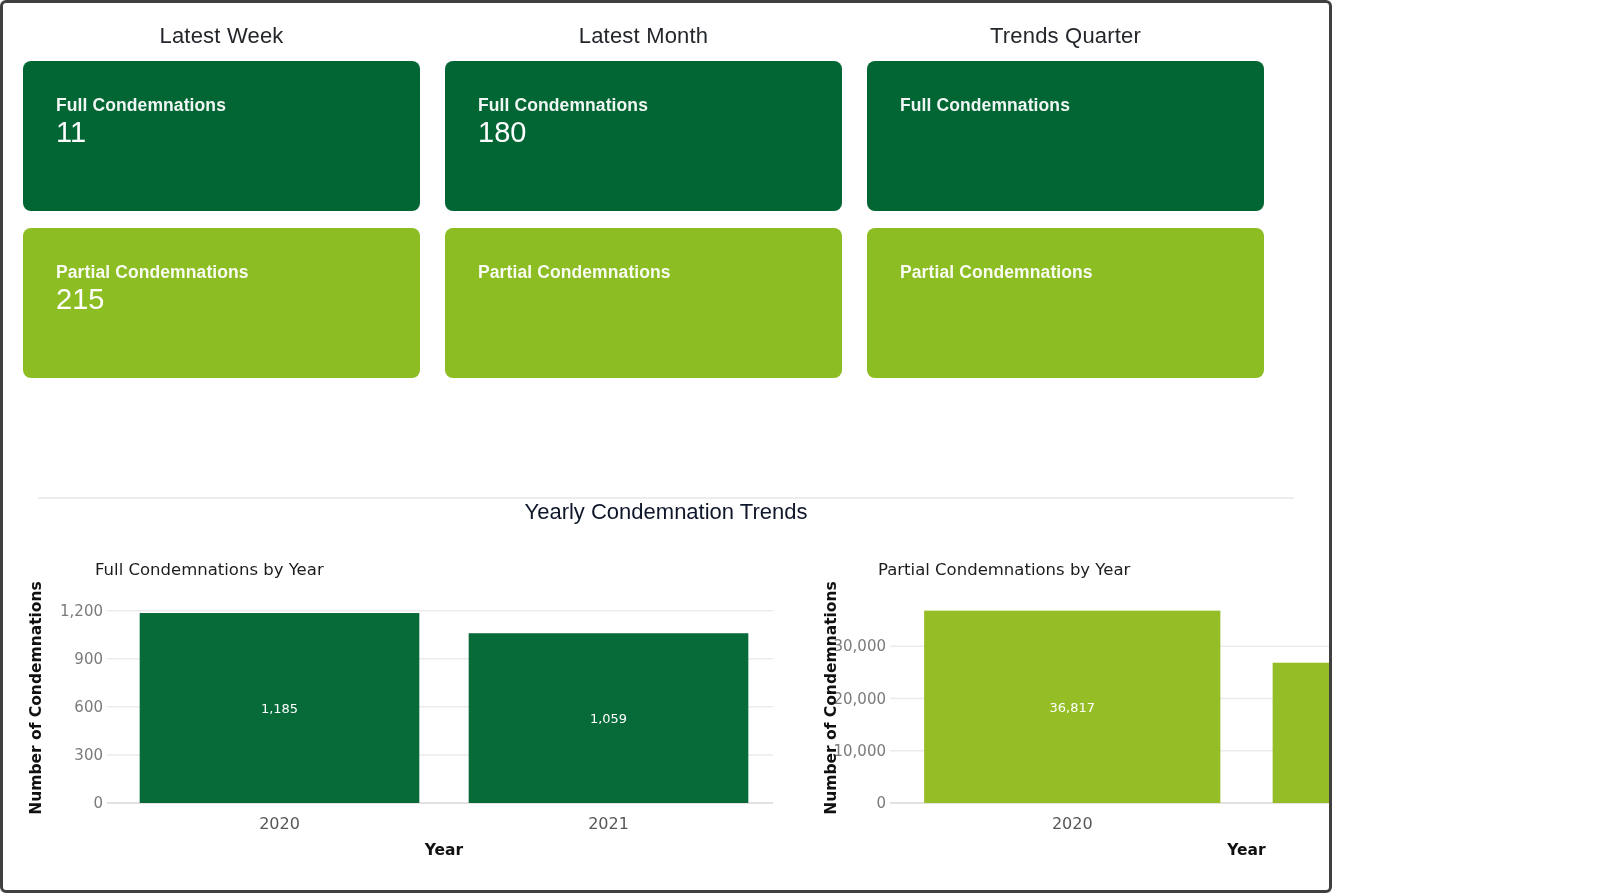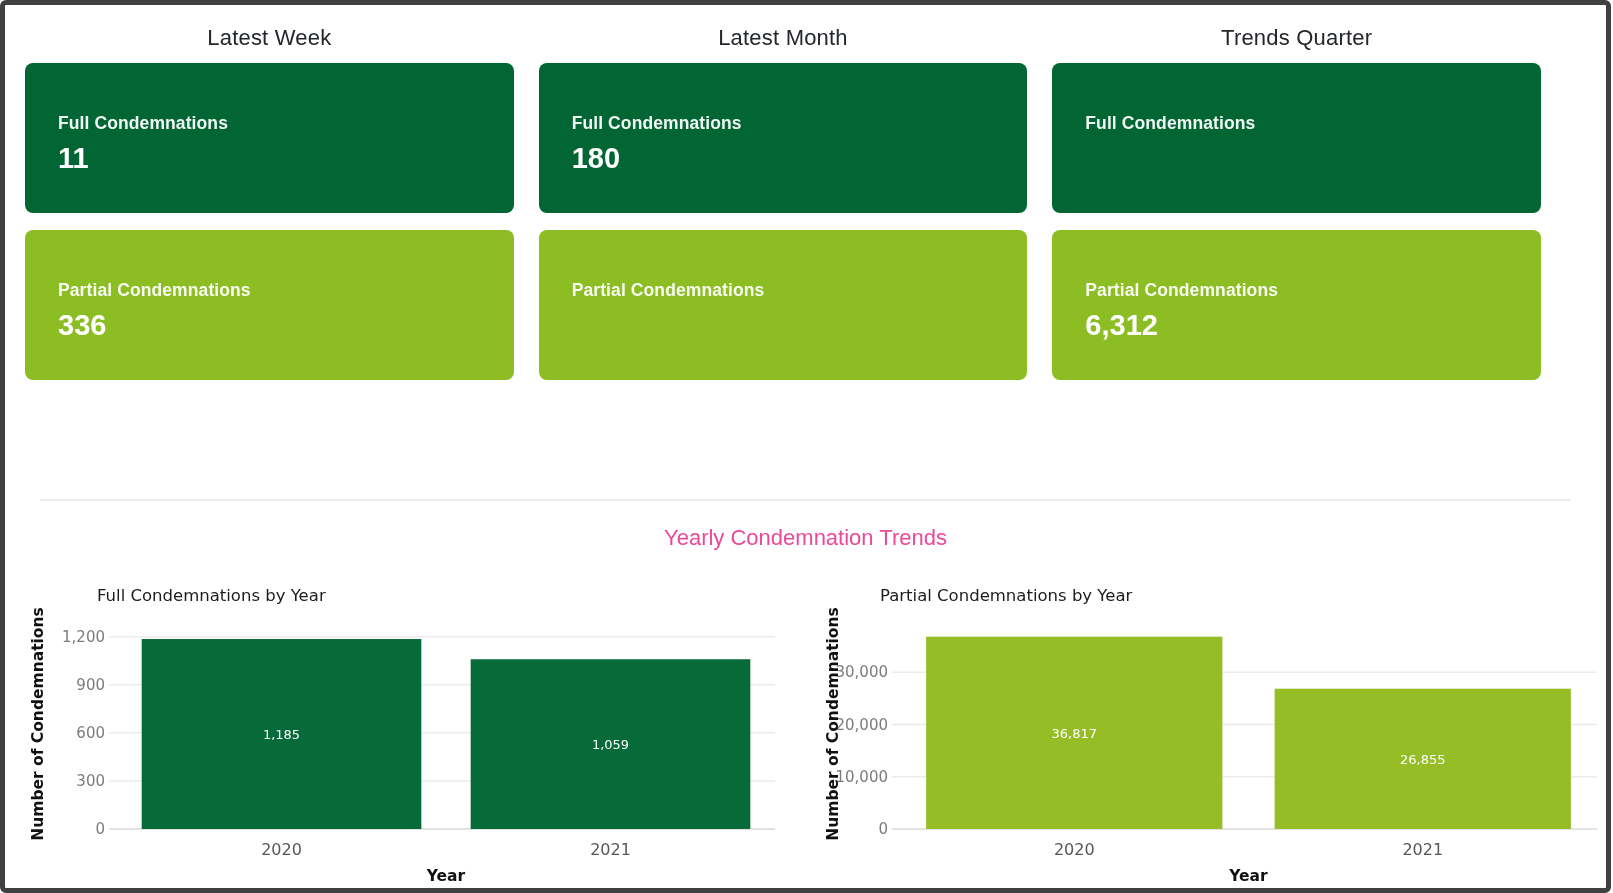--- a/index.html
+++ b/index.html
@@ -3,23 +3,23 @@
 <meta charset="utf-8">
 <style>
   html, body { margin: 0; padding: 0; background: #ffffff; }
   body {
     width: 1613px; height: 893px;
     font-family: "Liberation Sans", sans-serif;
     overflow: hidden;
   }
   .page {
     box-sizing: border-box;
-    width: 1611px; height: 893px;
+    width: 1332px; height: 893px;
     background: #ffffff;
-    border: 5px solid #404040;
+    border: 3px solid #404040;
     border-radius: 6px;
     overflow: hidden;
   }
   
   .summary-grid {
     display: grid;
     grid-template-columns: repeat(3, 1fr);
     column-gap: 25px;
     padding: 20px 65px 0 20px;
   }
@@ -28,50 +28,48 @@
     font-size: 22px;
     font-weight: 500;
     color: #23272b;
     letter-spacing: 0.2px;
     margin-bottom: 12px;
   }
   .card {
     box-sizing: border-box;
     height: 150px;
     border-radius: 8px;
-    padding: 50px 20px 0 33px;
+    padding: 34px 20px 0 33px;
     display: flex;
     flex-direction: column;
     justify-content: flex-start;
     margin-bottom: 17px;
   }
   .card-label {
     font-size: 17.5px;
     font-weight: 600;
     color: rgba(255,255,255,0.94);
     letter-spacing: 0.1px;
   }
   .card-value {
     font-size: 29px;
-    font-weight: 700;
+    font-weight: 400;
     color: #ffffff;
-    margin-top: 8px;
   }
   
   .divider {
     border: none;
     border-top: 2px solid #ededed;
     margin: 102px 35px 0 35px;
   }
   .trends-title {
-    margin-top: 24px;
     text-align: center;
     font-size: 22px;
     font-weight: 500;
-    color: #ec4899;
+    color: #0f172a;
   }
   .charts-row {
     display: flex;
     margin-top: 8px;
     padding-left: 20px;
   }
   .chart-box { flex: 0 0 auto; }
   .chart-box + .chart-box { margin-left: 20px; }
   svg text { font-family: "DejaVu Sans", sans-serif; }
 </style>
@@ -83,21 +81,21 @@
   <div class="summary-grid">
 
     <div class="summary-col">
       <div class="col-title">Latest Week</div>
       <div class="card card-full" style="background: rgb(2, 102, 52);">
         <div class="card-label">Full Condemnations</div>
         <div class="card-value">11</div>
       </div>
       <div class="card card-partial" style="background: rgb(140, 190, 35);">
         <div class="card-label">Partial Condemnations</div>
-        <div class="card-value">336</div>
+        <div class="card-value">215</div>
       </div>
     </div>
 
     <div class="summary-col">
       <div class="col-title">Latest Month</div>
       <div class="card card-full" style="background: rgb(2, 102, 52);">
         <div class="card-label">Full Condemnations</div>
         <div class="card-value">180</div>
       </div>
       <div class="card card-partial" style="background: rgb(140, 190, 35);">
@@ -105,21 +103,20 @@
       </div>
     </div>
 
     <div class="summary-col">
       <div class="col-title">Trends Quarter</div>
       <div class="card card-full" style="background: rgb(2, 102, 52);">
         <div class="card-label">Full Condemnations</div>
       </div>
       <div class="card card-partial" style="background: rgb(140, 190, 35);">
         <div class="card-label">Partial Condemnations</div>
-        <div class="card-value">6,312</div>
       </div>
     </div>
 
   </div>
 
   <hr class="divider">
 
   <div class="trends-title">Yearly Condemnation Trends</div>
 
   <div class="charts-row">

